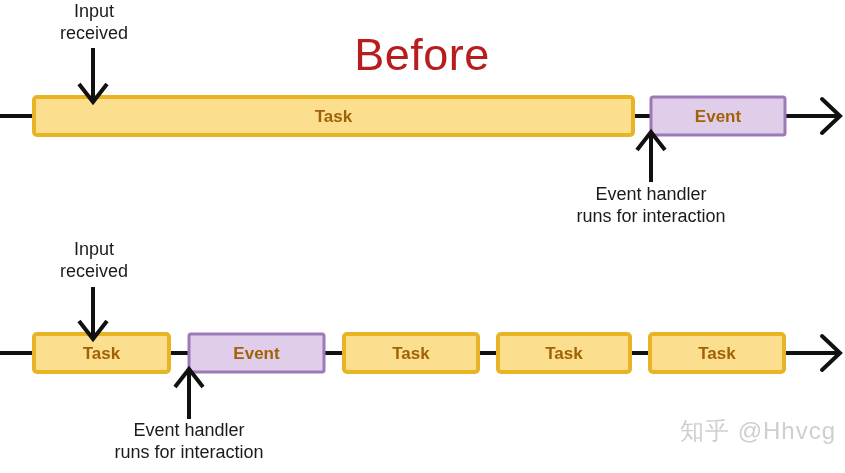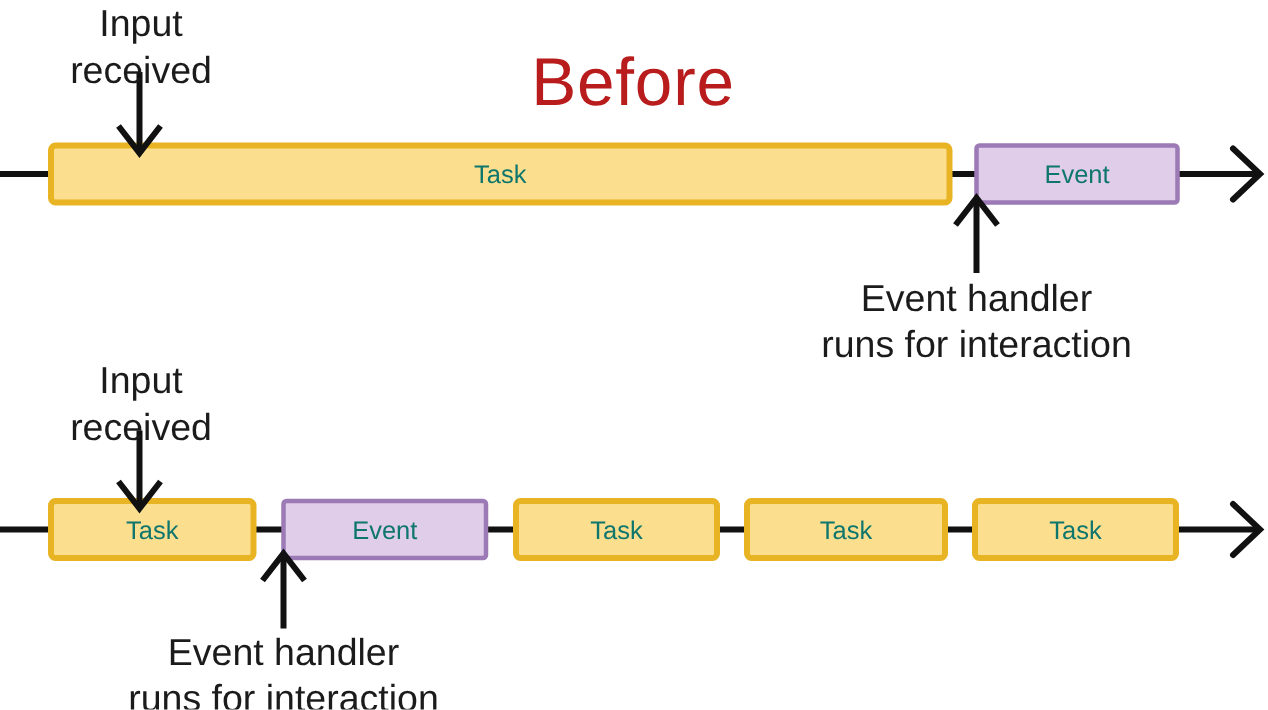--- a/index.html
+++ b/index.html
@@ -36,28 +36,29 @@
     white-space: pre;
     line-height: 1.22;
     color: #1b1b1b;
   }
   .section-title {
     font-size: 45px;
     letter-spacing: 0.5px;
     color: #b91c1c;
   }
   .caption {
-    font-size: 25px;
+    font-size: 18px;
   }
   .bar-label {
     position: absolute;
     text-align: center;
     font-size: 17px;
-    color: #0f766e;
+    color: #a16207;
     line-height: 1;
+    font-weight: bold;
   }
   .watermark {
     position: absolute;
     font-size: 24px;
     color: #cfcfcf;
     letter-spacing: 1px;
     white-space: pre;
   }
 </style>
 </head>
@@ -150,14 +151,15 @@
   <div class="bar-label" style="left:34px; top:345px; width:135px;">Task</div>
 
   <div class="bar-label" style="left:189px; top:345px; width:135px;">Event</div>
 
   <div class="bar-label" style="left:344px; top:345px; width:134px;">Task</div>
 
   <div class="bar-label" style="left:498px; top:345px; width:132px;">Task</div>
 
   <div class="bar-label" style="left:650px; top:345px; width:134px;">Task</div>
 
+  <div class="watermark" style="left:680px; top:415px;">知乎 @Hhvcg</div>
 
 </div>
 
 </body></html>

